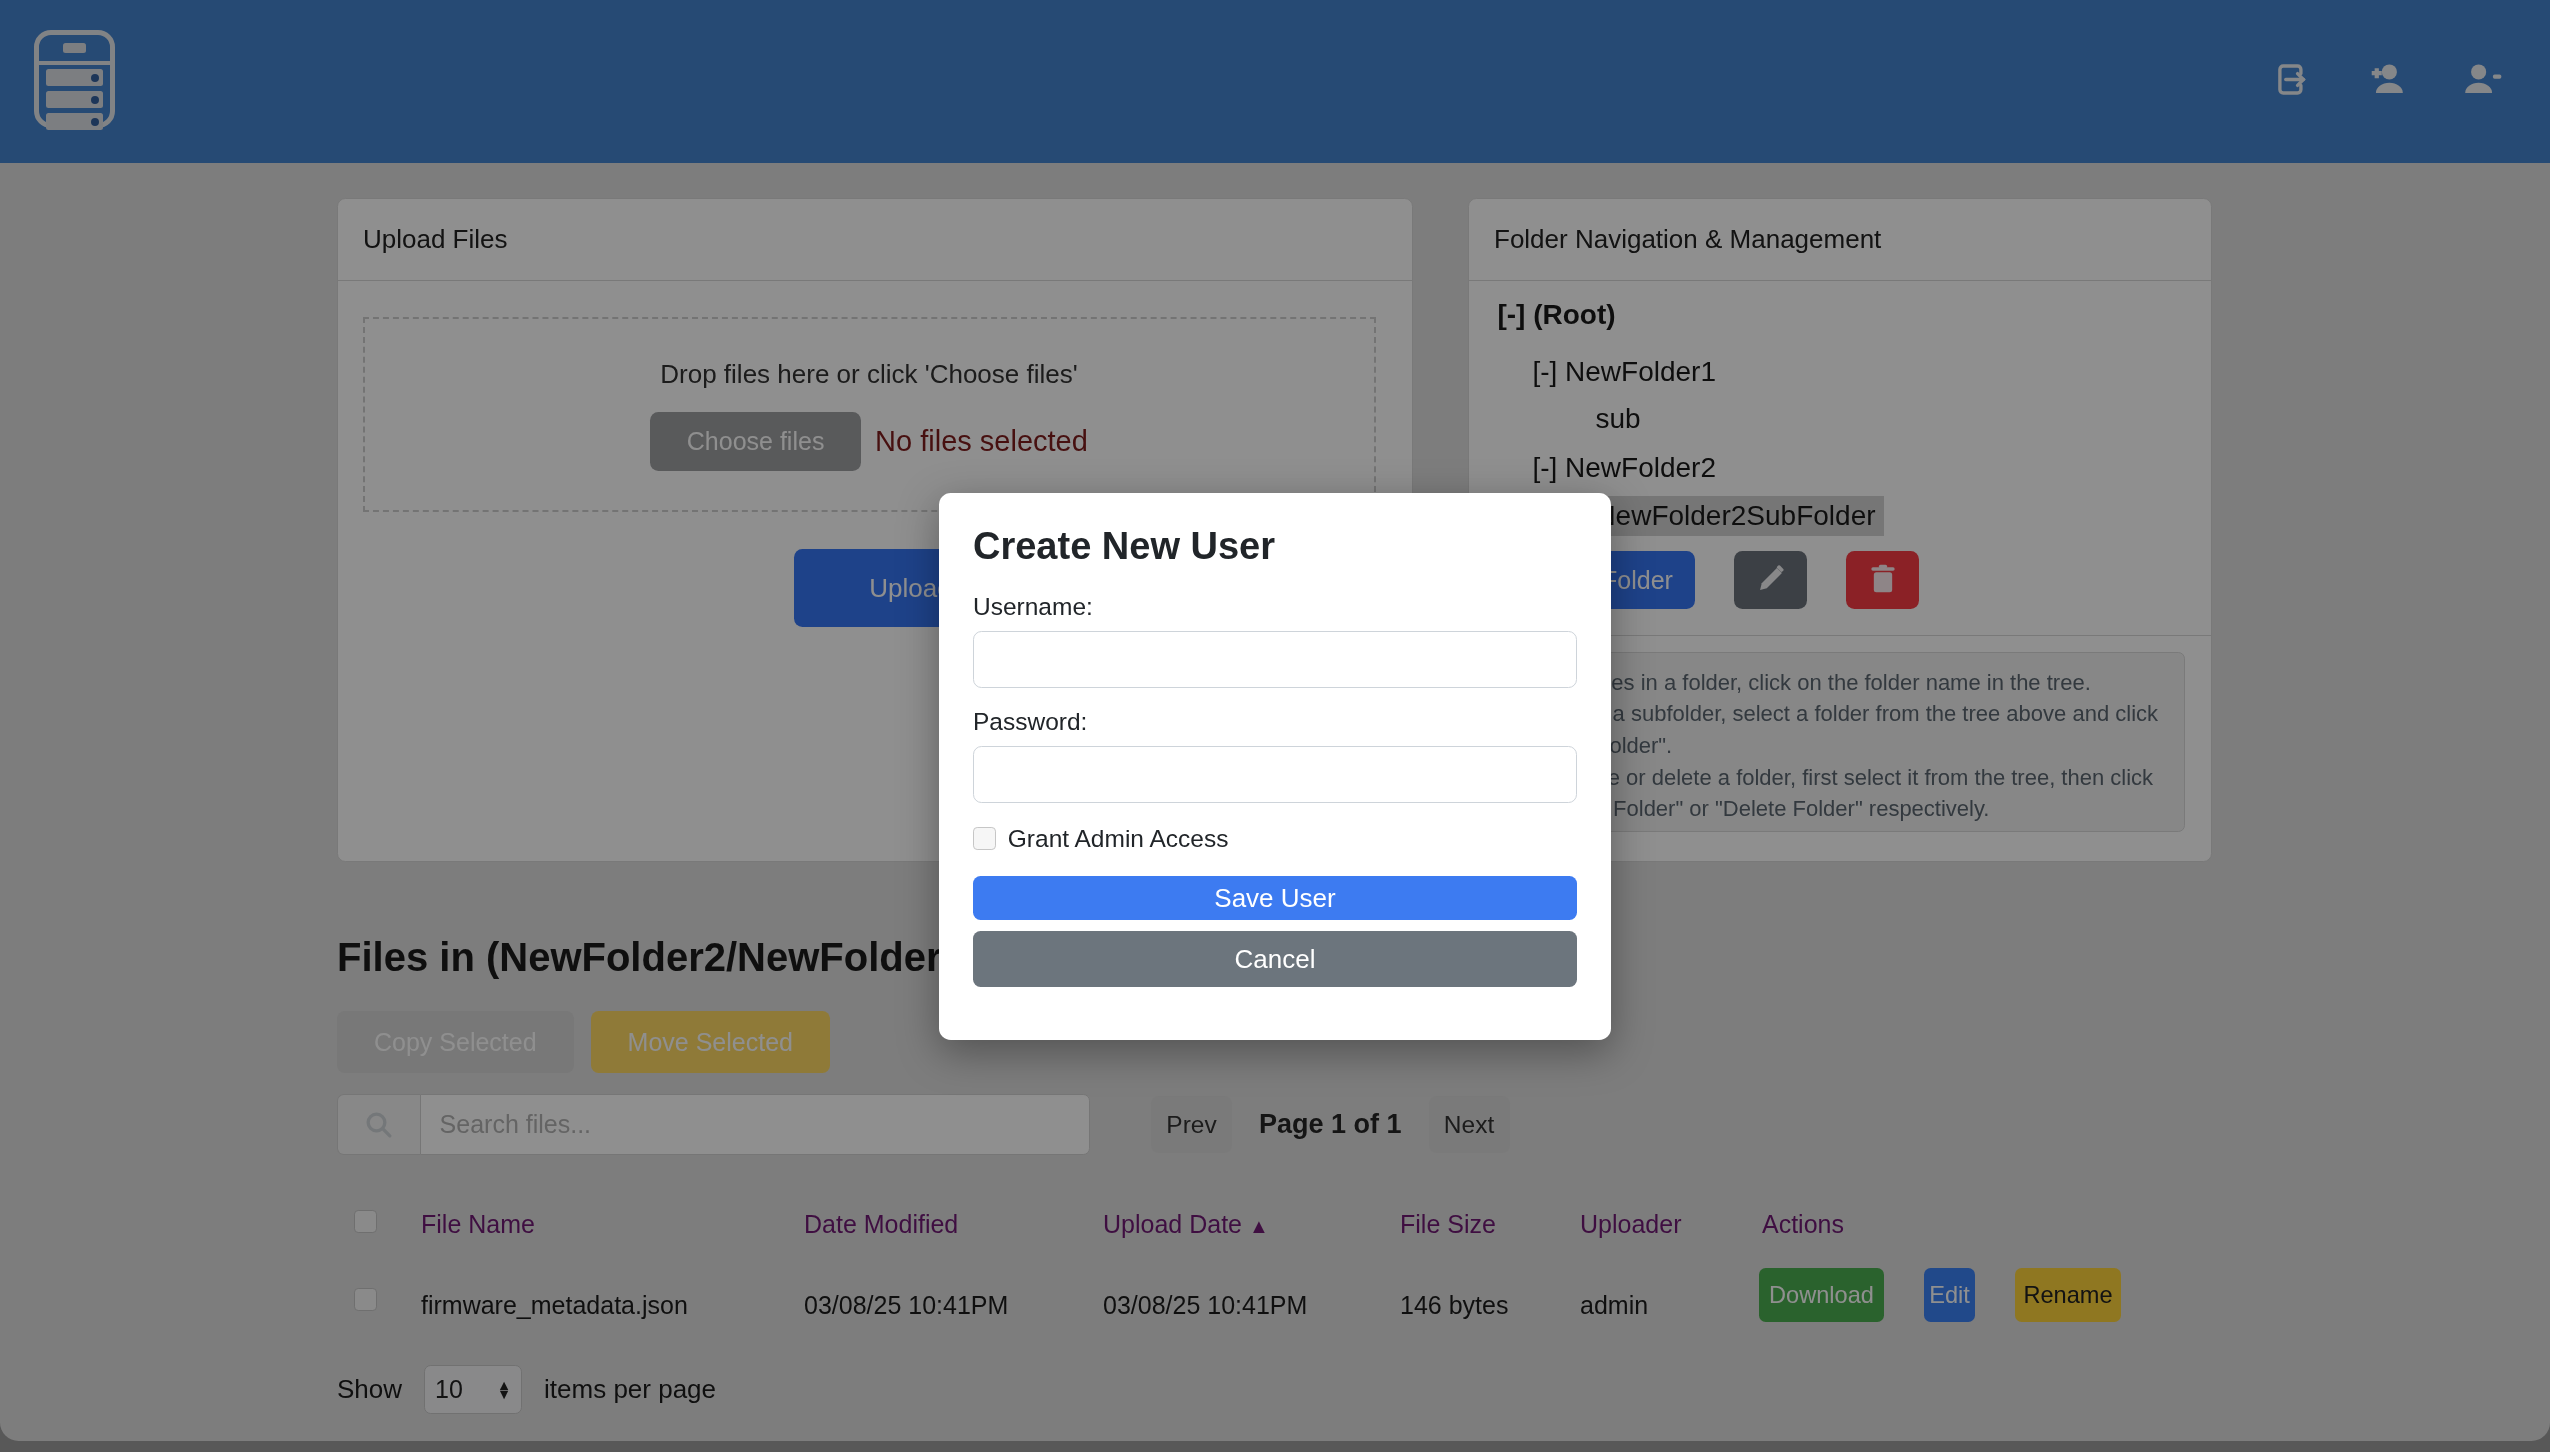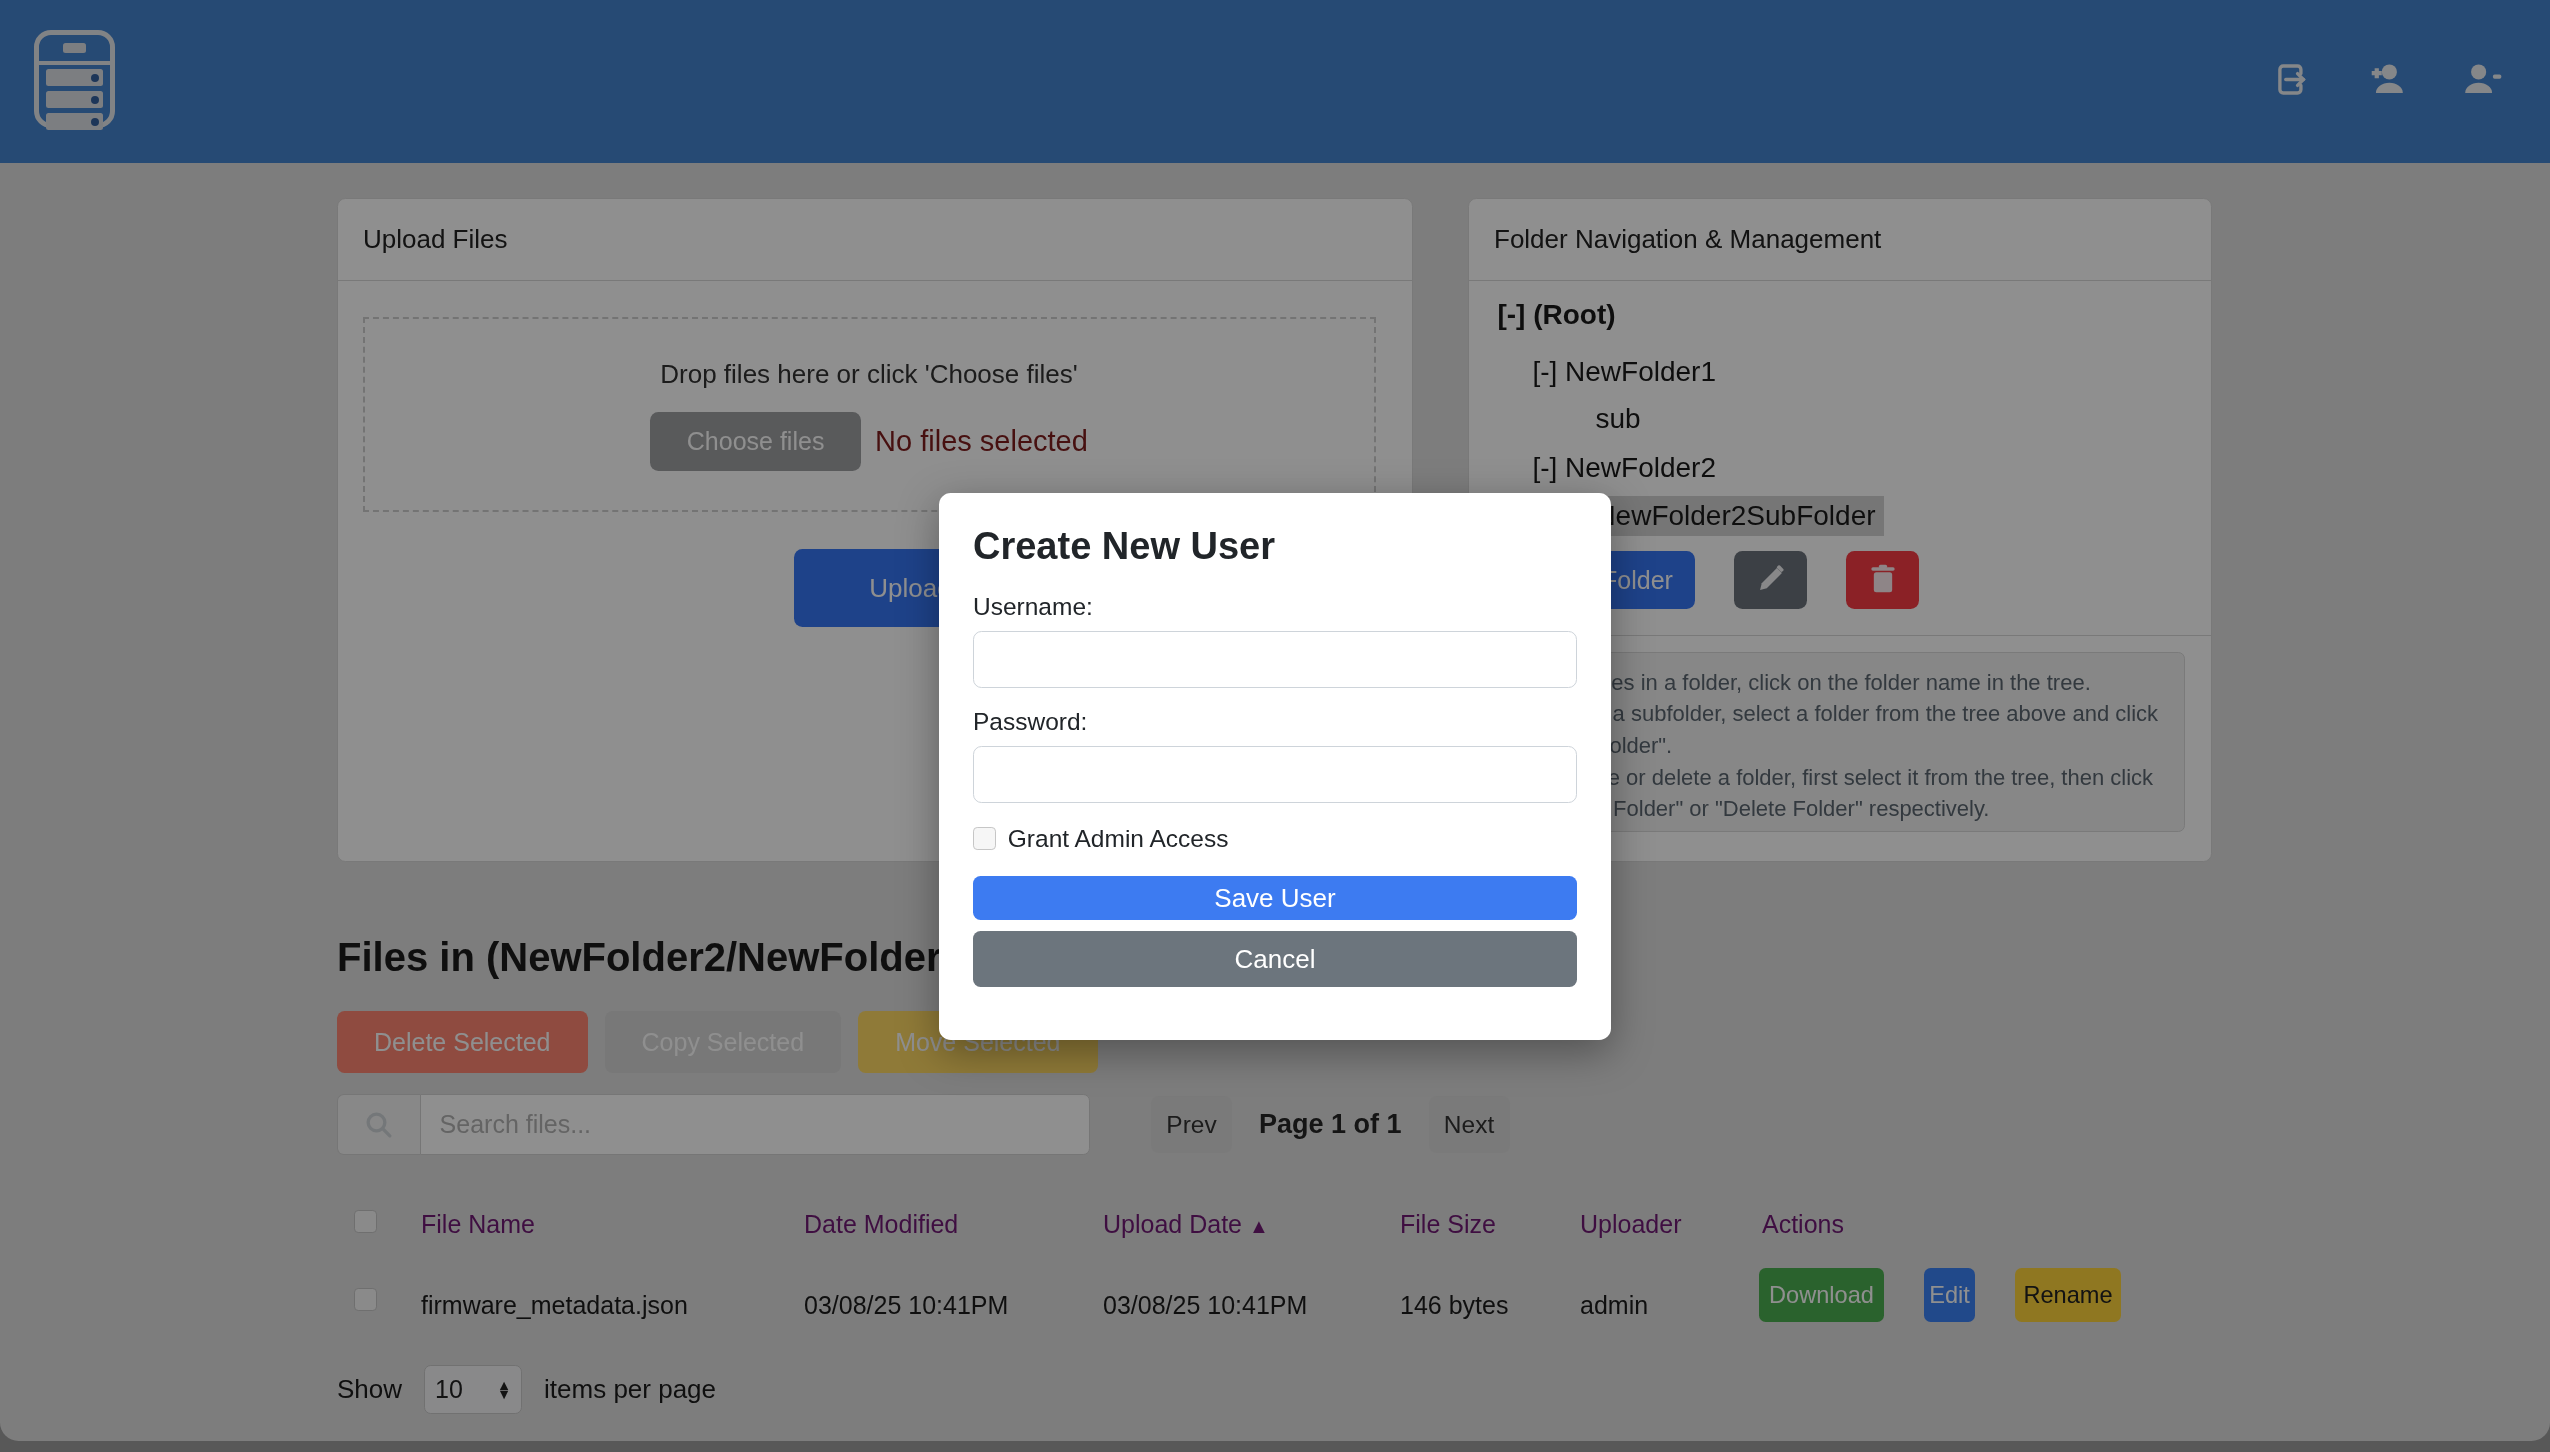--- a/index.html
+++ b/index.html
@@ -205,21 +205,20 @@
       <div class="instr-box">
         <p>To view files in a folder, click on the folder name in the tree.</p>
         <p>To create a subfolder, select a folder from the tree above and click "Create Folder".</p>
         <p>To rename or delete a folder, first select it from the tree, then click "Rename Folder" or "Delete Folder" respectively.</p>
       </div>
     </div>
 
     <div class="files-h1">Files in (NewFolder2/NewFolder2SubFolder)</div>
 
     <div class="sel-btns">
-      <button class="sel-btn del-btn">Delete Selected</button>
       <button class="sel-btn copy-btn">Copy Selected</button>
       <button class="sel-btn move-btn">Move Selected</button>
     </div>
 
     <div class="search-wrap">
       <div class="search-ico-box">
         <svg width="30" height="30" viewBox="0 0 36 36" fill="none" stroke="#cfd4d8" stroke-width="4" stroke-linecap="round">
           <circle cx="15" cy="15" r="10"></circle>
             <path d="M23 23 l8 8"></path>
         </svg>

